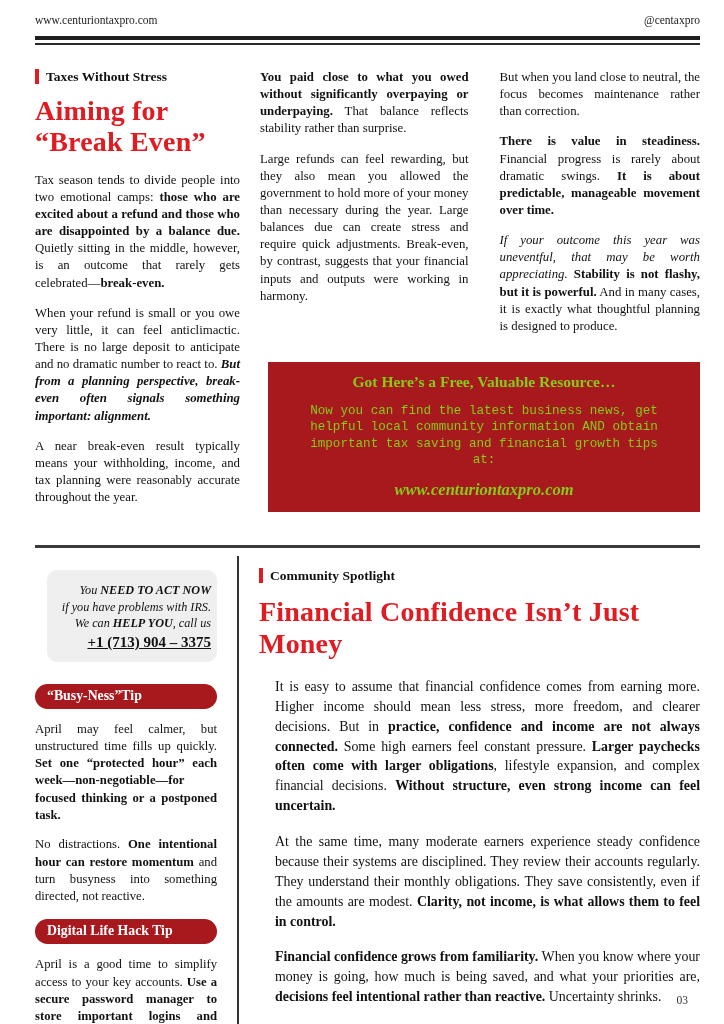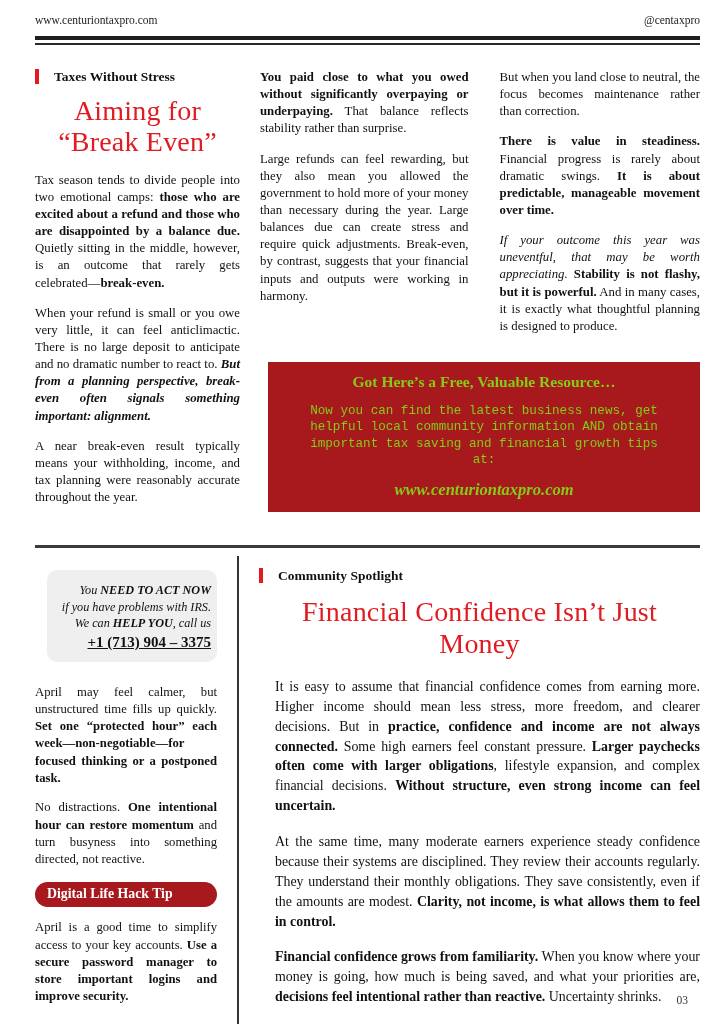--- a/index.html
+++ b/index.html
@@ -13,25 +13,25 @@
   .f-b{font-weight:700;}
   .f-i{font-style:italic;}
   .f-bi{font-weight:700;font-style:italic;}
 
   
   .masthead{display:flex;justify-content:space-between;align-items:baseline;font-size:11.5px;color:#222;}
   .rule-thick{height:4px;background:#1f1f1f;margin-top:10px;}
   .rule-thin{height:2px;background:#2a2a2a;margin-top:3px;}
 
   
-  .kicker{display:flex;gap:15px;font-weight:700;font-size:13.5px;color:#111;font-family:Liberation Serif, serif;}
+  .kicker{display:flex;gap:7px;font-weight:700;font-size:13.5px;color:#111;font-family:Liberation Serif, serif;}
   .kicker-bar{width:4px;height:15px;background:#E01B22;flex:0 0 auto;}
   h1.article-title{
-    color:#E01B22;font-size:28px;line-height:1.12;font-weight:400;
-    margin:10px 0 14px;letter-spacing:.2px;text-align:center;
+    color:#E01B22;font-size:28px;line-height:1.12;font-weight:700;
+    margin:10px 0 14px;letter-spacing:.2px;
   }
 
   
   .top-grid{display:flex;gap:20px;margin-top:24px;}
   .col1{width:205px;flex:0 0 auto;}
   .right-wrap{flex:1;display:flex;flex-direction:column;}
   .cols23{display:flex;gap:31px;}
   .col2{flex:1.04;}
   .col3{flex:1;}
   p.body{margin:0 0 13px;text-align:justify;font-size:12.8px;line-height:1.34;}
@@ -120,20 +120,21 @@
 
 <div class="bottom-grid">
   <aside class="sidebar">
     <div class="notice-box">
       <div class="notice-line"><span class="f-i">You </span><span class="f-bi">NEED TO ACT NOW</span></div>
       <div class="notice-line"><span class="f-i">if you have problems with IRS.</span></div>
       <div class="notice-line"><span class="f-i">We can </span><span class="f-bi">HELP YOU</span><span class="f-i">, call us</span></div>
       <div class="notice-phone">+1 (713) 904 – 3375</div>
     </div>
     <div class="tip-block">
+      <div class="pill">“Busy-Ness”Tip</div>
       <p class="body"><span>April may feel calmer, but unstructured time fills up quickly. </span><span class="f-b">Set one “protected hour” each week—non-negotiable—for focused thinking or a postponed task.</span></p>
       <p class="body"><span>No distractions. </span><span class="f-b">One intentional hour can restore momentum</span><span> and turn busyness into something directed, not reactive.</span></p>
     </div>
     <div class="tip-block">
       <div class="pill">Digital Life Hack Tip</div>
       <p class="body"><span>April is a good time to simplify access to your key accounts. </span><span class="f-b">Use a secure password manager to store important logins and improve security.</span></p>
 
     </div>
   </aside>
   <div class="vdivider"></div>

